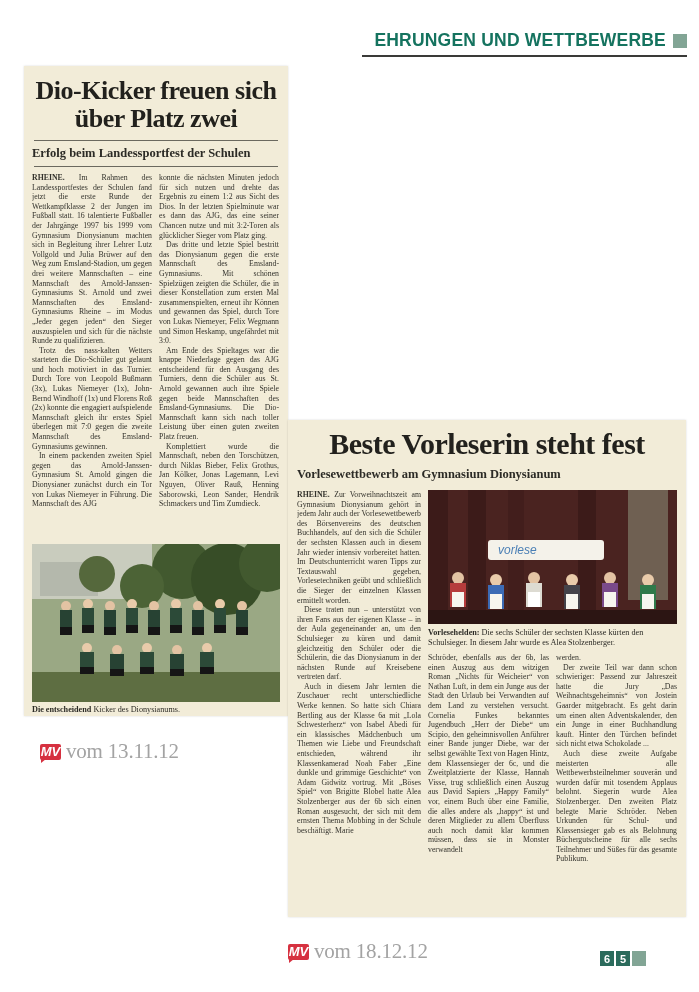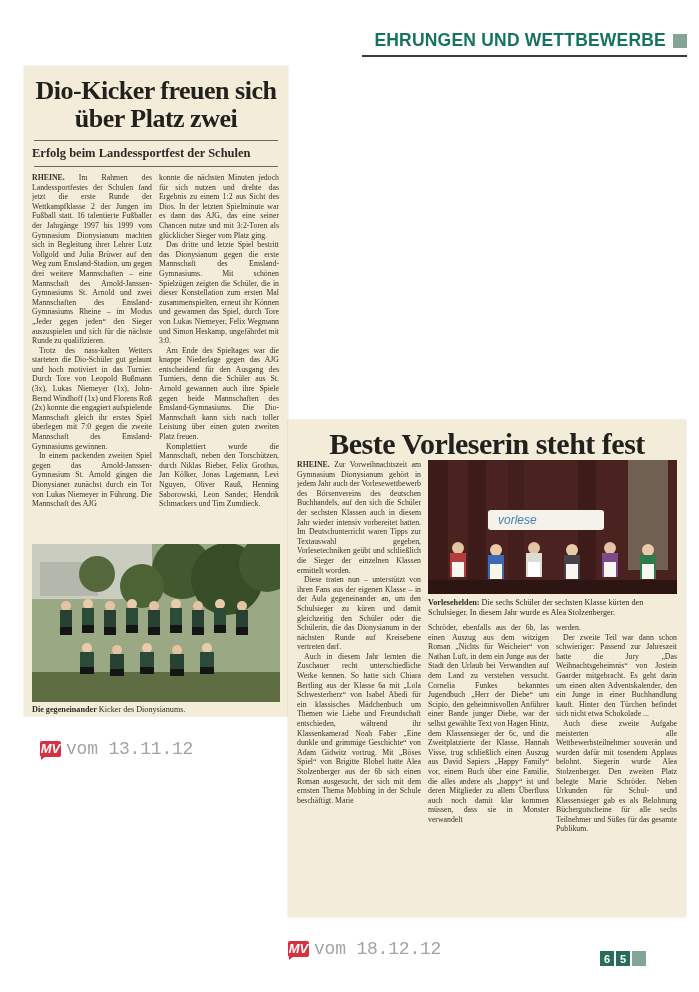--- a/index.html
+++ b/index.html
@@ -68,21 +68,21 @@
     position:relative; display:inline-block; width:21px; height:16px;
     background:#d63140; color:#ffffff; border-radius:2px;
     font-family:"Liberation Sans", sans-serif; font-weight:bold; font-style:italic;
     font-size:13px; line-height:16px; text-align:center;
   }
   .mv-logo::after {
     content:""; position:absolute; left:1px; bottom:-3px;
     border-left:5px solid #d63140; border-bottom:4px solid transparent;
   }
   .source-date {
-    font-family:Liberation Mono, monospace; font-size:18px; color:#a3a3a3;
+    font-family:Liberation Serif, serif; font-size:21px; color:#a3a3a3;
     letter-spacing:-0.2px;
   }
 
   
   .pagenums { position:absolute; left:600px; top:951px; display:flex; gap:2px; }
   .pn {
     width:14px; height:15px; background:#2b6b5c; color:#ffffff;
     font-family:"Liberation Sans", sans-serif; font-weight:bold; font-size:11px;
     display:flex; align-items:center; justify-content:center;
   }
@@ -199,31 +199,32 @@
             <rect x="-7" y="19" width="14" height="7" fill="#151515"></rect>
           </g>
         <g transform="translate(175,104)">
             <circle cx="0" cy="0" r="5" fill="#e9cbaa"></circle>
             <rect x="-7" y="4" width="14" height="15" fill="#2c4a38"></rect>
             <rect x="-7" y="19" width="14" height="7" fill="#151515"></rect>
           </g>
       </g>
     </svg>
     <div class="caption">
-      <b>Die gegeneinander</b><span> Kicker des Dionysianums.</span>
+      <b>Die entscheidend</b><span> Kicker des Dionysianums.</span>
     </div>
   </div>
 
   <div class="source" id="source1">
     <span class="mv-logo">MV</span>
     <span class="source-date">vom 13.11.12</span>
   </div>
 
   <div class="clipping" id="article2">
     <div class="clip-title">Beste Vorleserin steht fest</div>
+    <div class="clip-subtitle">Vorlesewettbewerb am Gymnasium Dionysianum</div>
     <div class="body2">
       <div class="bcol1 bodytext">
         <p><span class="lead">RHEINE.</span> <span>Zur Vorweihnachtszeit am Gymnasium Dionysianum gehört in jedem Jahr auch der Vorlesewettbewerb des Börsenvereins des deutschen Buchhandels, auf den sich die Schüler der sechsten Klassen auch in diesem Jahr wieder intensiv vorbereitet hatten. Im Deutschunterricht waren Tipps zur Textauswahl gegeben, Vorlesetechniken geübt und schließlich die Sieger der einzelnen Klassen ermittelt worden.</span></p>
         <p class="indent">Diese traten nun – unterstützt von ihren Fans aus der eigenen Klasse – in der Aula gegeneinander an, um den Schulsieger zu küren und damit gleichzeitig den Schüler oder die Schülerin, die das Dionysianum in der nächsten Runde auf Kreisebene vertreten darf.</p>
         <p class="indent">Auch in diesem Jahr lernten die Zuschauer recht unterschiedliche Werke kennen. So hatte sich Chiara Bertling aus der Klasse 6a mit „Lola Schwesterherz“ von Isabel Abedi für ein klassisches Mädchenbuch um Themen wie Liebe und Freundschaft entschieden, während ihr Klassenkamerad Noah Faber „Eine dunkle und grimmige Geschichte“ von Adam Gidwitz vortrug. Mit „Böses Spiel“ von Brigitte Blobel hatte Alea Stolzenberger aus der 6b sich einen Roman ausgesucht, der sich mit dem ernsten Thema Mobbing in der Schule beschäftigt. Marie</p>
       </div>
       <div class="right">
 
         <svg class="photo" viewBox="0 0 249 134" preserveAspectRatio="none">
           <rect width="249" height="134" fill="#4a2320"></rect>

